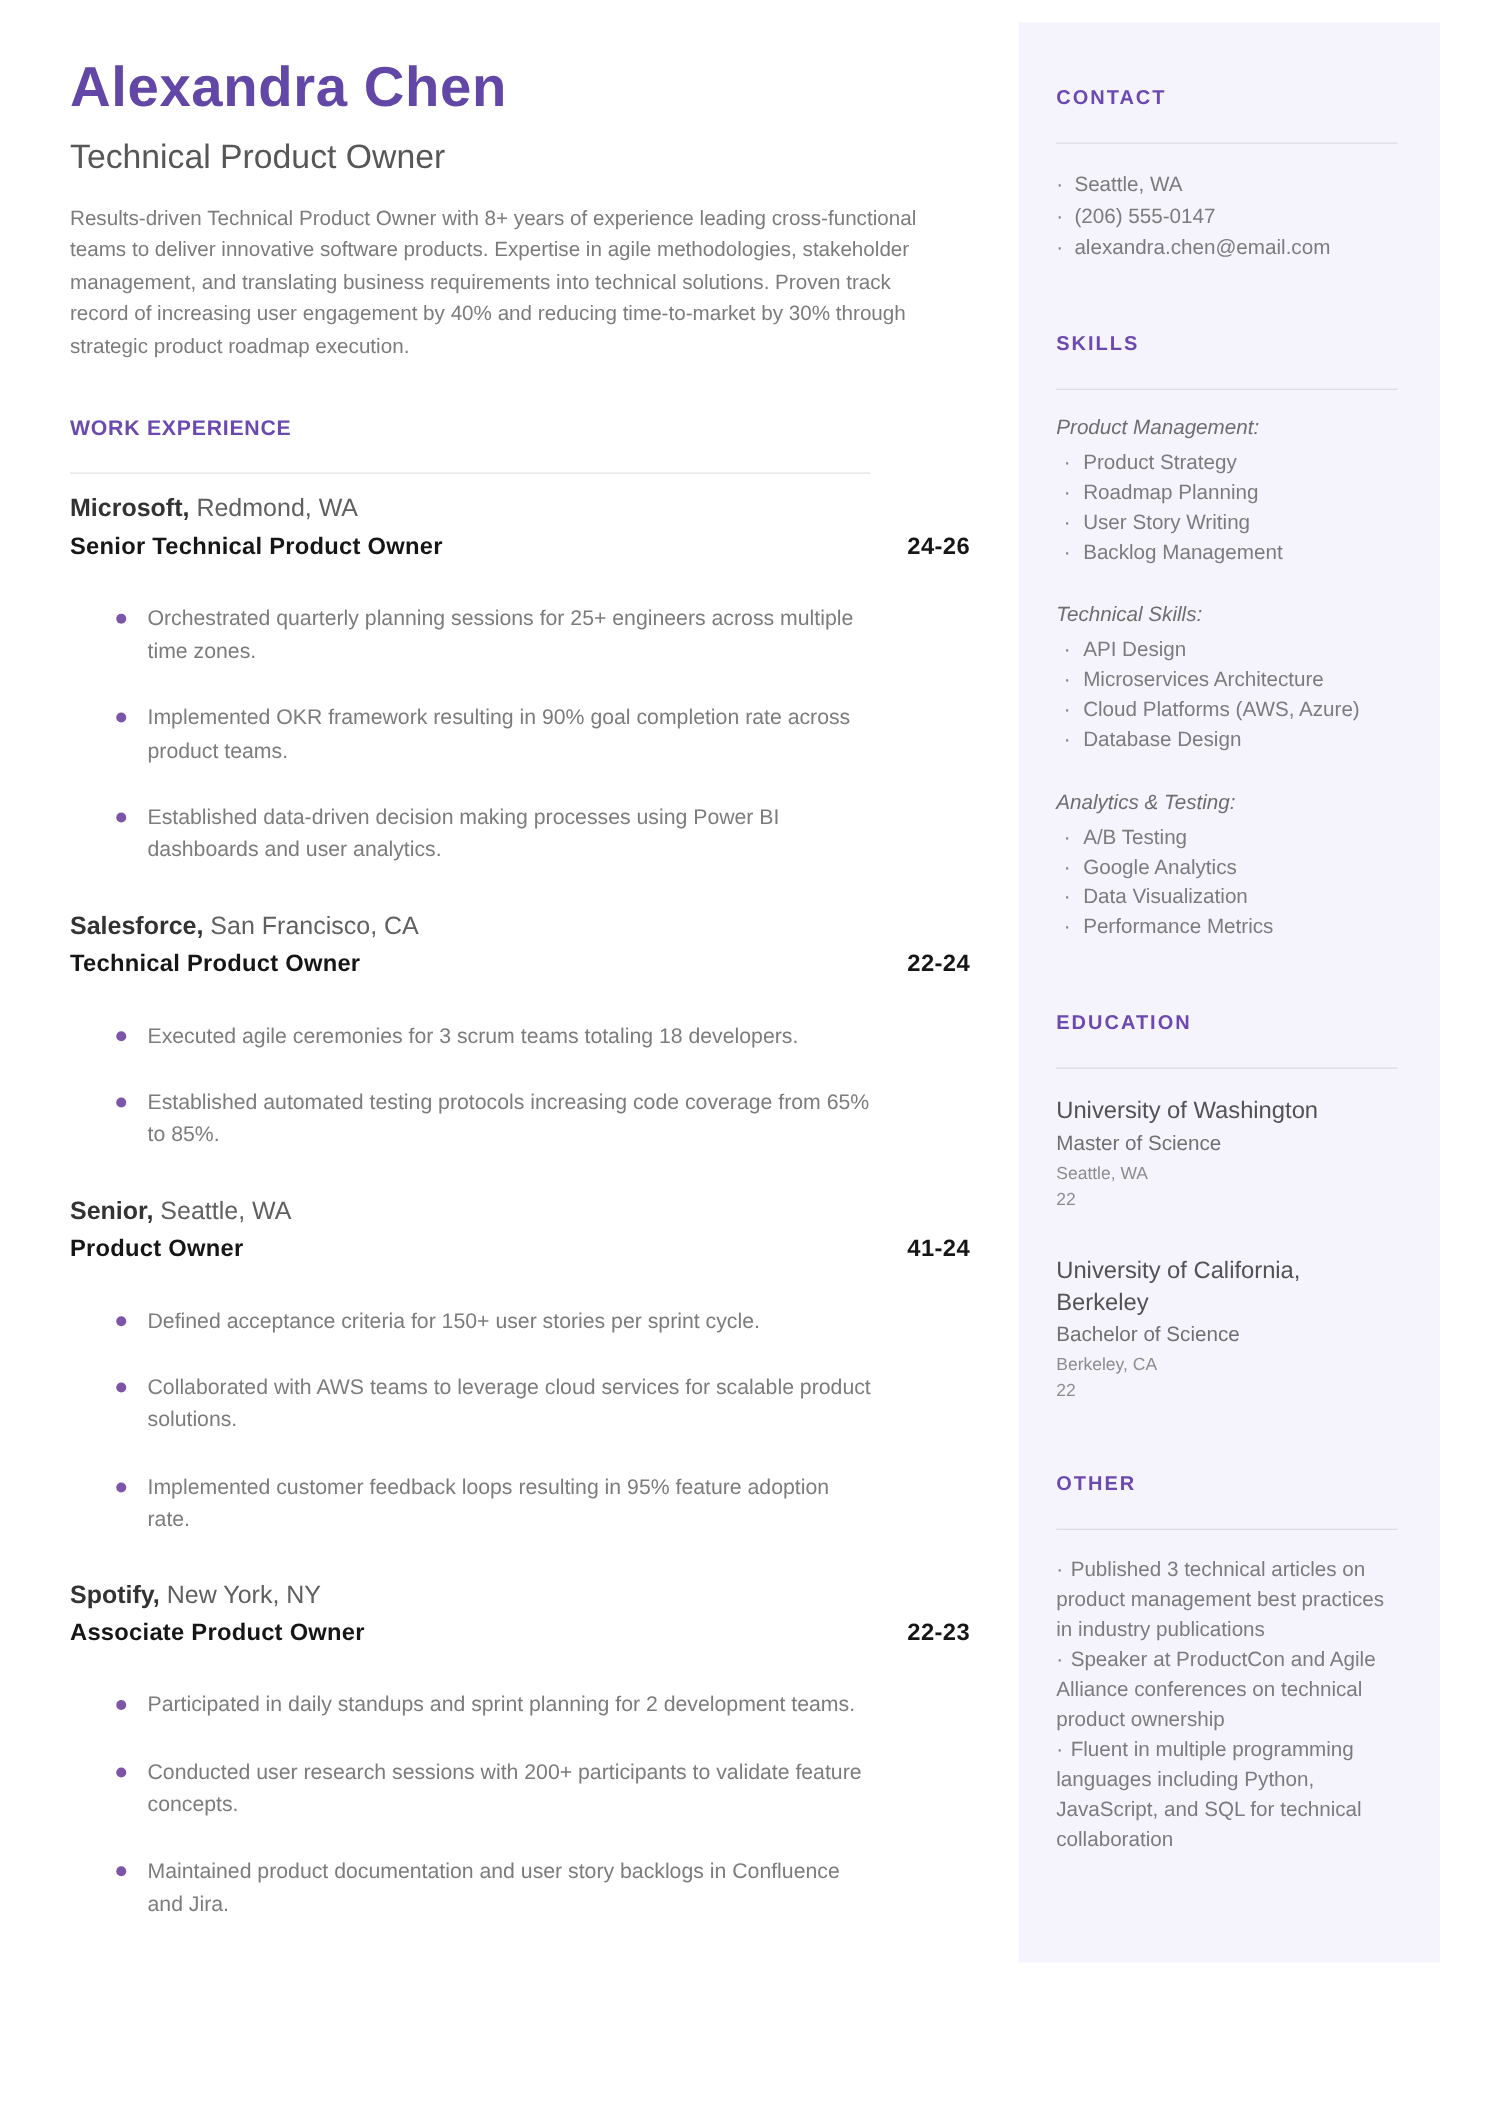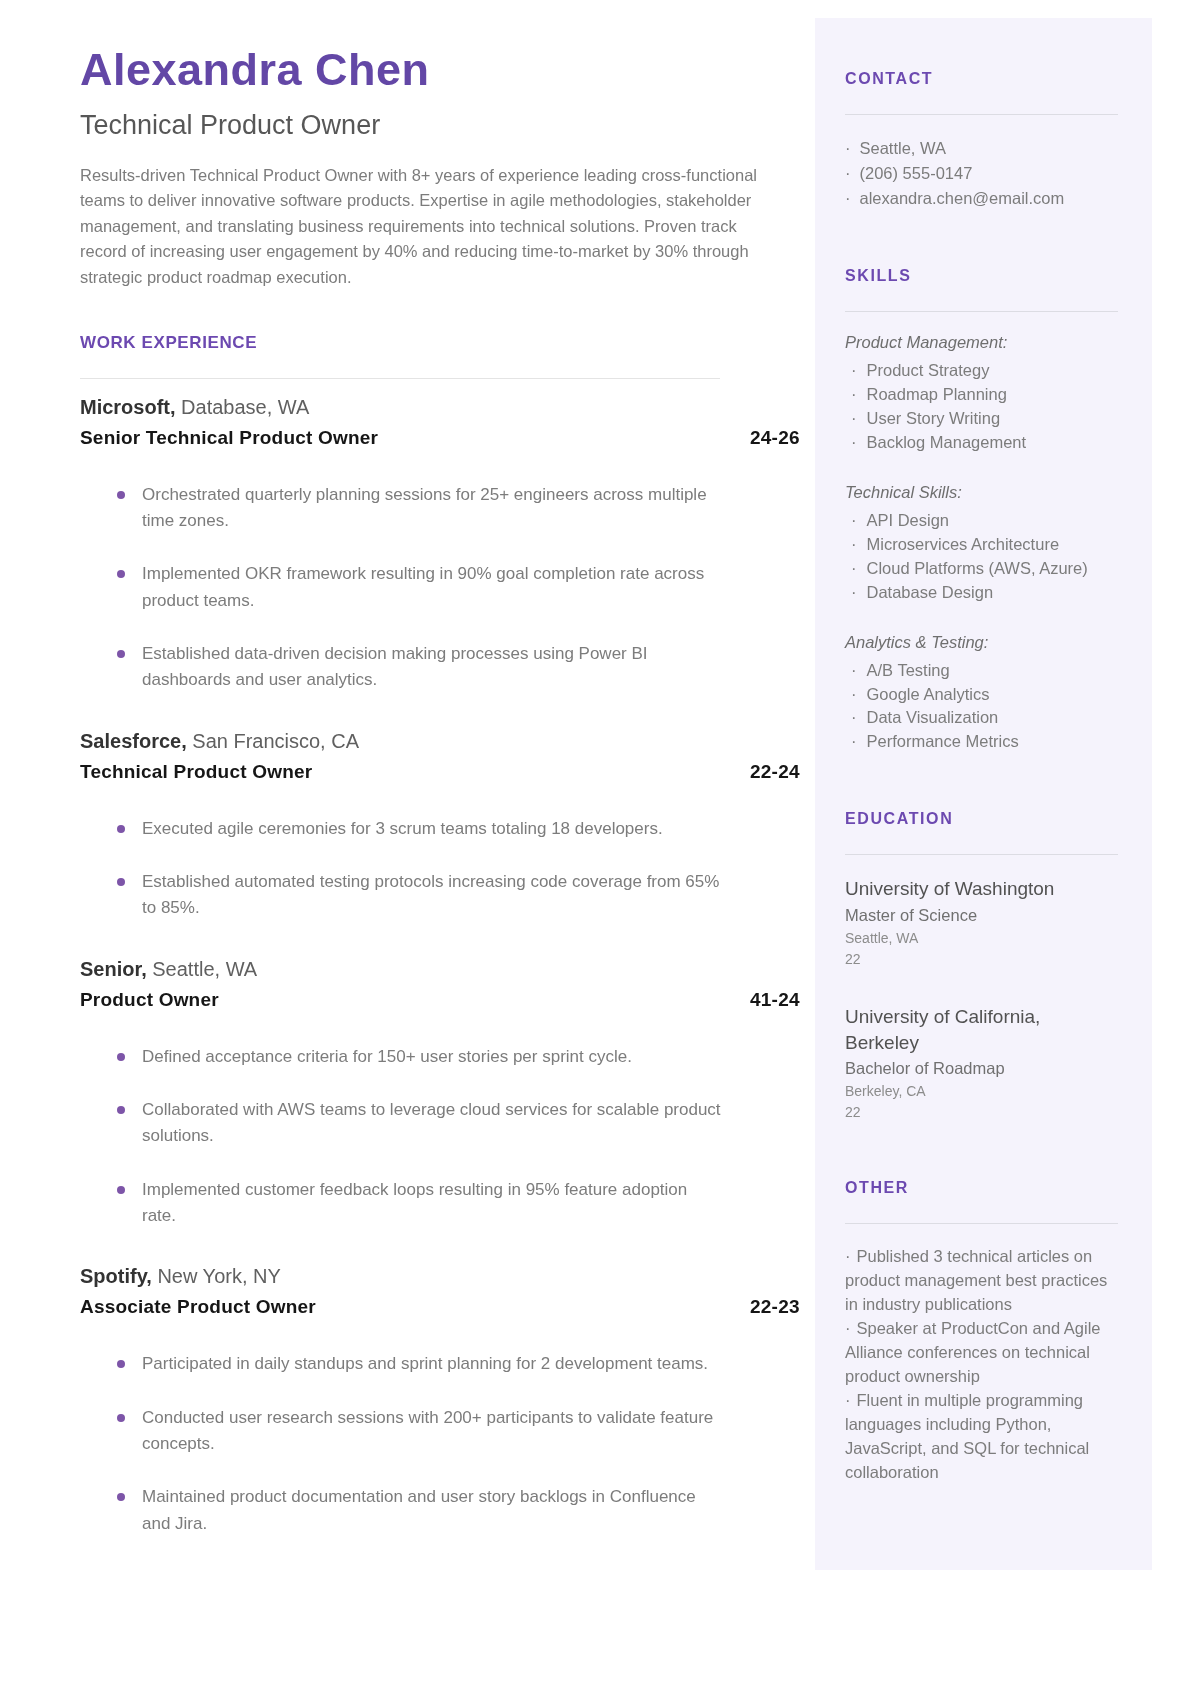--- a/index.html
+++ b/index.html
@@ -1,20 +1,20 @@
 <!DOCTYPE html>
 <html><head>
 <meta charset="utf-8">
 <style>
   * { margin: 0; padding: 0; box-sizing: border-box; }
   html, body { width: 1190px; height: 1683px; background: #ffffff; overflow: hidden; }
   body { font-family: "Liberation Sans", sans-serif; position: relative; }
 
   
-  .main { position: absolute; left: 80px; top: 44px; width: 720px; }
+  .main { position: absolute; left: 56px; top: 44px; width: 720px; }
   .person-name {
     font-size: 45px; font-weight: 700; letter-spacing: 0.5px;
     color: #6347a6; line-height: 1.15;
   }
   .person-title { font-size: 27px; font-weight: 400; color: #575757; margin-top: 14px; }
   .summary {
     margin-top: 22px; width: 692px;
     font-size: 16.5px; line-height: 1.55; color: #7c7c7c;
   }
   .work-heading {
@@ -82,21 +82,21 @@
 
   <main class="main">
     <h1 class="person-name">Alexandra Chen</h1>
     <div class="person-title">Technical Product Owner</div>
     <p class="summary">Results-driven Technical Product Owner with 8+ years of experience leading cross-functional teams to deliver innovative software products. Expertise in agile methodologies, stakeholder management, and translating business requirements into technical solutions. Proven track record of increasing user engagement by 40% and reducing time-to-market by 30% through strategic product roadmap execution.</p>
 
     <h2 class="work-heading">WORK EXPERIENCE</h2>
     <hr class="main-rule">
 
     <section class="job first">
-      <div class="job-company"><span class="company">Microsoft,</span><span class="location"> Database, WA</span></div>
+      <div class="job-company"><span class="company">Microsoft,</span><span class="location"> Redmond, WA</span></div>
       <div class="job-title-row">
         <span class="job-title">Senior Technical Product Owner</span>
         <span class="job-dates">24-26</span>
       </div>
       <ul class="job-bullets">
         <li>
             <span class="bullet-dot"></span>
             <span class="bullet-text">Orchestrated quarterly planning sessions for 25+ engineers across multiple time zones.</span>
           </li>
         <li>
@@ -262,21 +262,21 @@
 
       <div class="school">
         <div class="school-name">University of Washington</div>
         <div class="school-degree">Master of Science</div>
         <div class="school-meta">Seattle, WA</div>
         <div class="school-year">22</div>
       </div>
 
       <div class="school">
         <div class="school-name">University of California, Berkeley</div>
-        <div class="school-degree">Bachelor of Roadmap</div>
+        <div class="school-degree">Bachelor of Science</div>
         <div class="school-meta">Berkeley, CA</div>
         <div class="school-year">22</div>
       </div>
     </section>
 
     <section class="sb-section last">
       <h3 class="sb-heading">OTHER</h3>
       <hr class="sb-rule">
       <ul class="other-list">
         <li><span class="mdot">·</span><span>Published 3 technical articles on product management best practices in industry publications</span></li>

